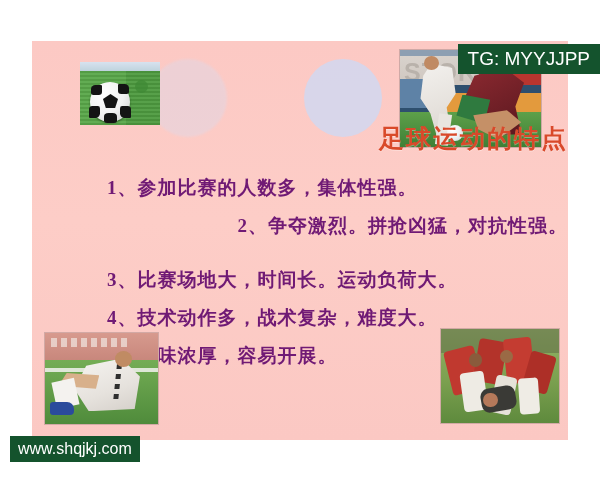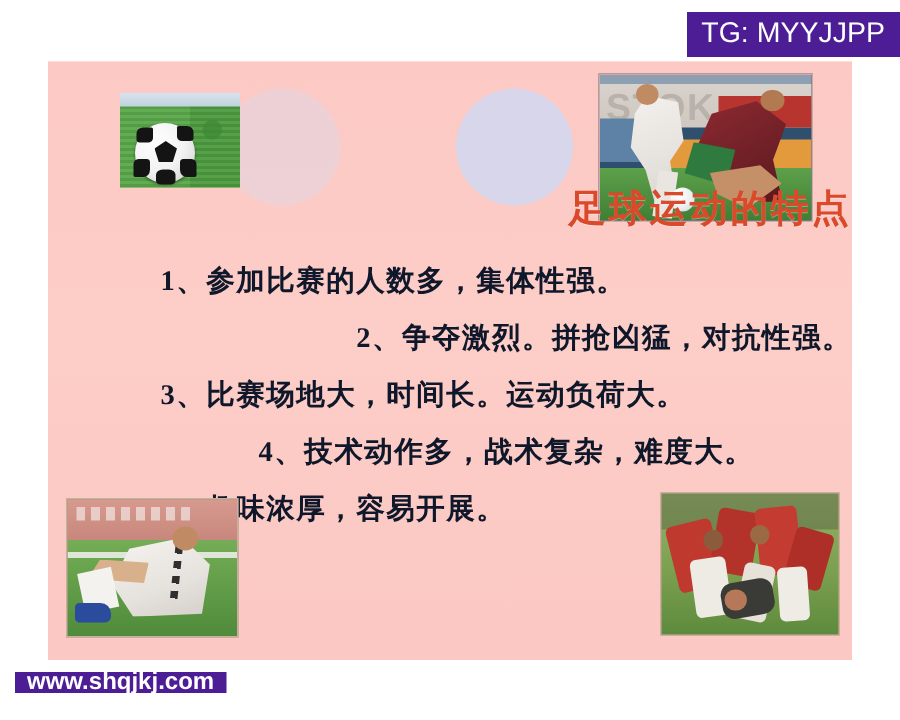--- a/index.html
+++ b/index.html
@@ -144,38 +144,38 @@
   .title{
     position:absolute;left:0;right:0;top:81px;text-align:right;
     font-family:"Liberation Serif","DejaVu Serif",serif;
     font-size:25px;font-weight:bold;color:#d9492a;
     letter-spacing:2px;
     text-shadow:0 1px 0 rgba(255,255,255,.35);
   }
   .bullets{position:absolute;left:0;right:0;top:128px;}
   .bullet{
     font-family:"Liberation Serif","DejaVu Serif",serif;
-    font-size:19px;font-weight:bold;color:#0f172a;
+    font-size:19px;font-weight:bold;color:#701a75;
     letter-spacing:1px;height:38px;line-height:38px;
     white-space:nowrap;
   }
   .bullet.b0{padding-left:75px;}
   .bullet.b1{padding-left:75px;text-align:right;}
-  .bullet.b2{padding-left:75px;}
-  .bullet.b3{padding-left:75px;text-align:center;}
+  .bullet.b2{padding-left:75px;margin-top:16px;}
+  .bullet.b3{padding-left:75px;}
   .bullet.b4{padding-left:75px;}
 
   
   .wm{
-    position:absolute;background:#4c1d95;color:#ffffff;
+    position:absolute;background:#14532d;color:#ffffff;
     font-family:"Liberation Sans","DejaVu Sans",sans-serif;
-    display:flex;align-items:center;
+    display:flex;align-items:center;margin-top:36px;
   }
   .wm-tg{right:0;top:8px;height:30px;padding:0 10px;font-size:19px;}
-  .wm-site{left:10px;bottom:18px;height:14px;padding:0 8px;font-size:16px;font-weight:bold;}
+  .wm-site{left:10px;bottom:18px;height:26px;padding:0 8px;font-size:16px;}
 </style>
 </head>
 <body>
 
 <div class="root">
 
   <div class="slide">
     <div class="slide-bg-tint"></div>
 
     <div class="deco-circle c1"></div>

